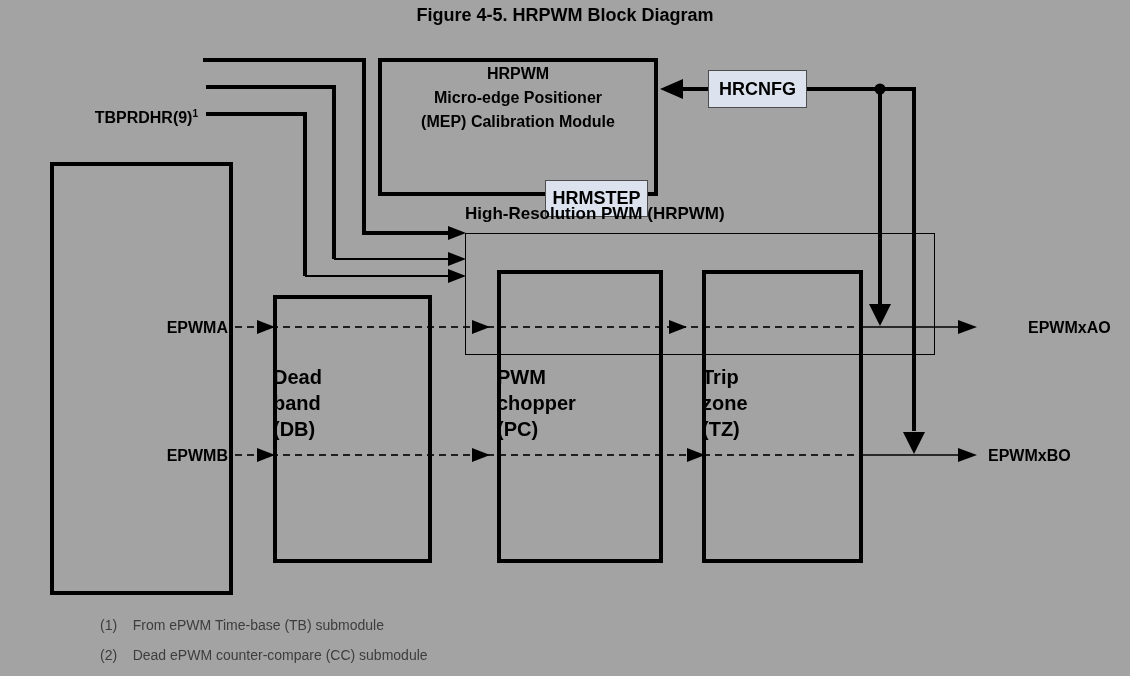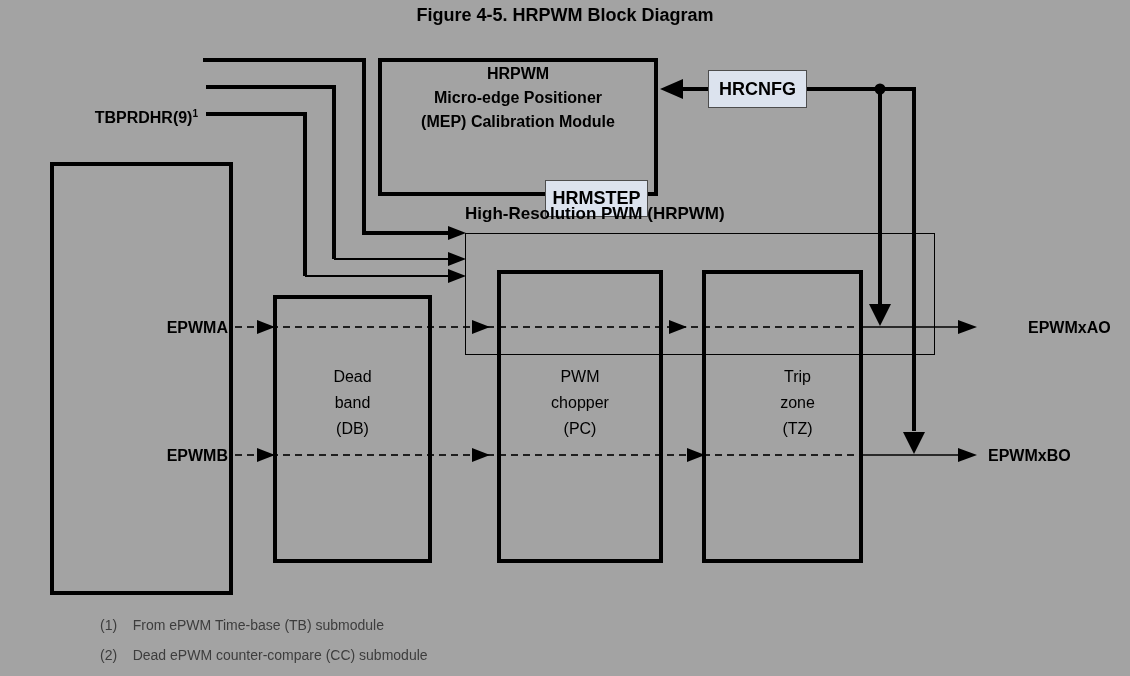--- a/index.html
+++ b/index.html
@@ -15,21 +15,21 @@
   .thinbox{
     position:absolute;border:1.5px solid #000;background:transparent;
     box-sizing:border-box;z-index:1;
   }
   .reg{
     position:absolute;background:#dce3ee;border:1px solid #4d4d4d;
     display:flex;align-items:center;justify-content:center;
     font-weight:bold;font-size:18px;z-index:3;box-sizing:border-box;
   }
   .lbl{position:absolute;font-weight:bold;font-size:16px;line-height:20px;z-index:3;white-space:nowrap;}
-  .blklbl{position:absolute;font-weight:normal;font-size:16px;line-height:26px;text-align:center;z-index:3;}
+  .blklbl{position:absolute;font-weight:bold;font-size:20px;line-height:26px;text-align:left;z-index:3;}
   .meplbl{position:absolute;font-weight:bold;font-size:16px;line-height:24px;text-align:center;z-index:3;}
   .title{position:absolute;left:0;top:5px;width:1130px;text-align:center;font-weight:bold;font-size:18px;z-index:3;}
   .region{position:absolute;left:465px;top:204px;width:412px;text-align:left;font-weight:bold;font-size:17px;z-index:3;}
   .inlbl{position:absolute;left:40px;width:158px;text-align:right;}
   .fn{position:absolute;font-size:14px;color:#3d3d3d;z-index:3;white-space:nowrap;}
   sup{font-size:10px;}
 </style>
 </head>
 <body>
 

